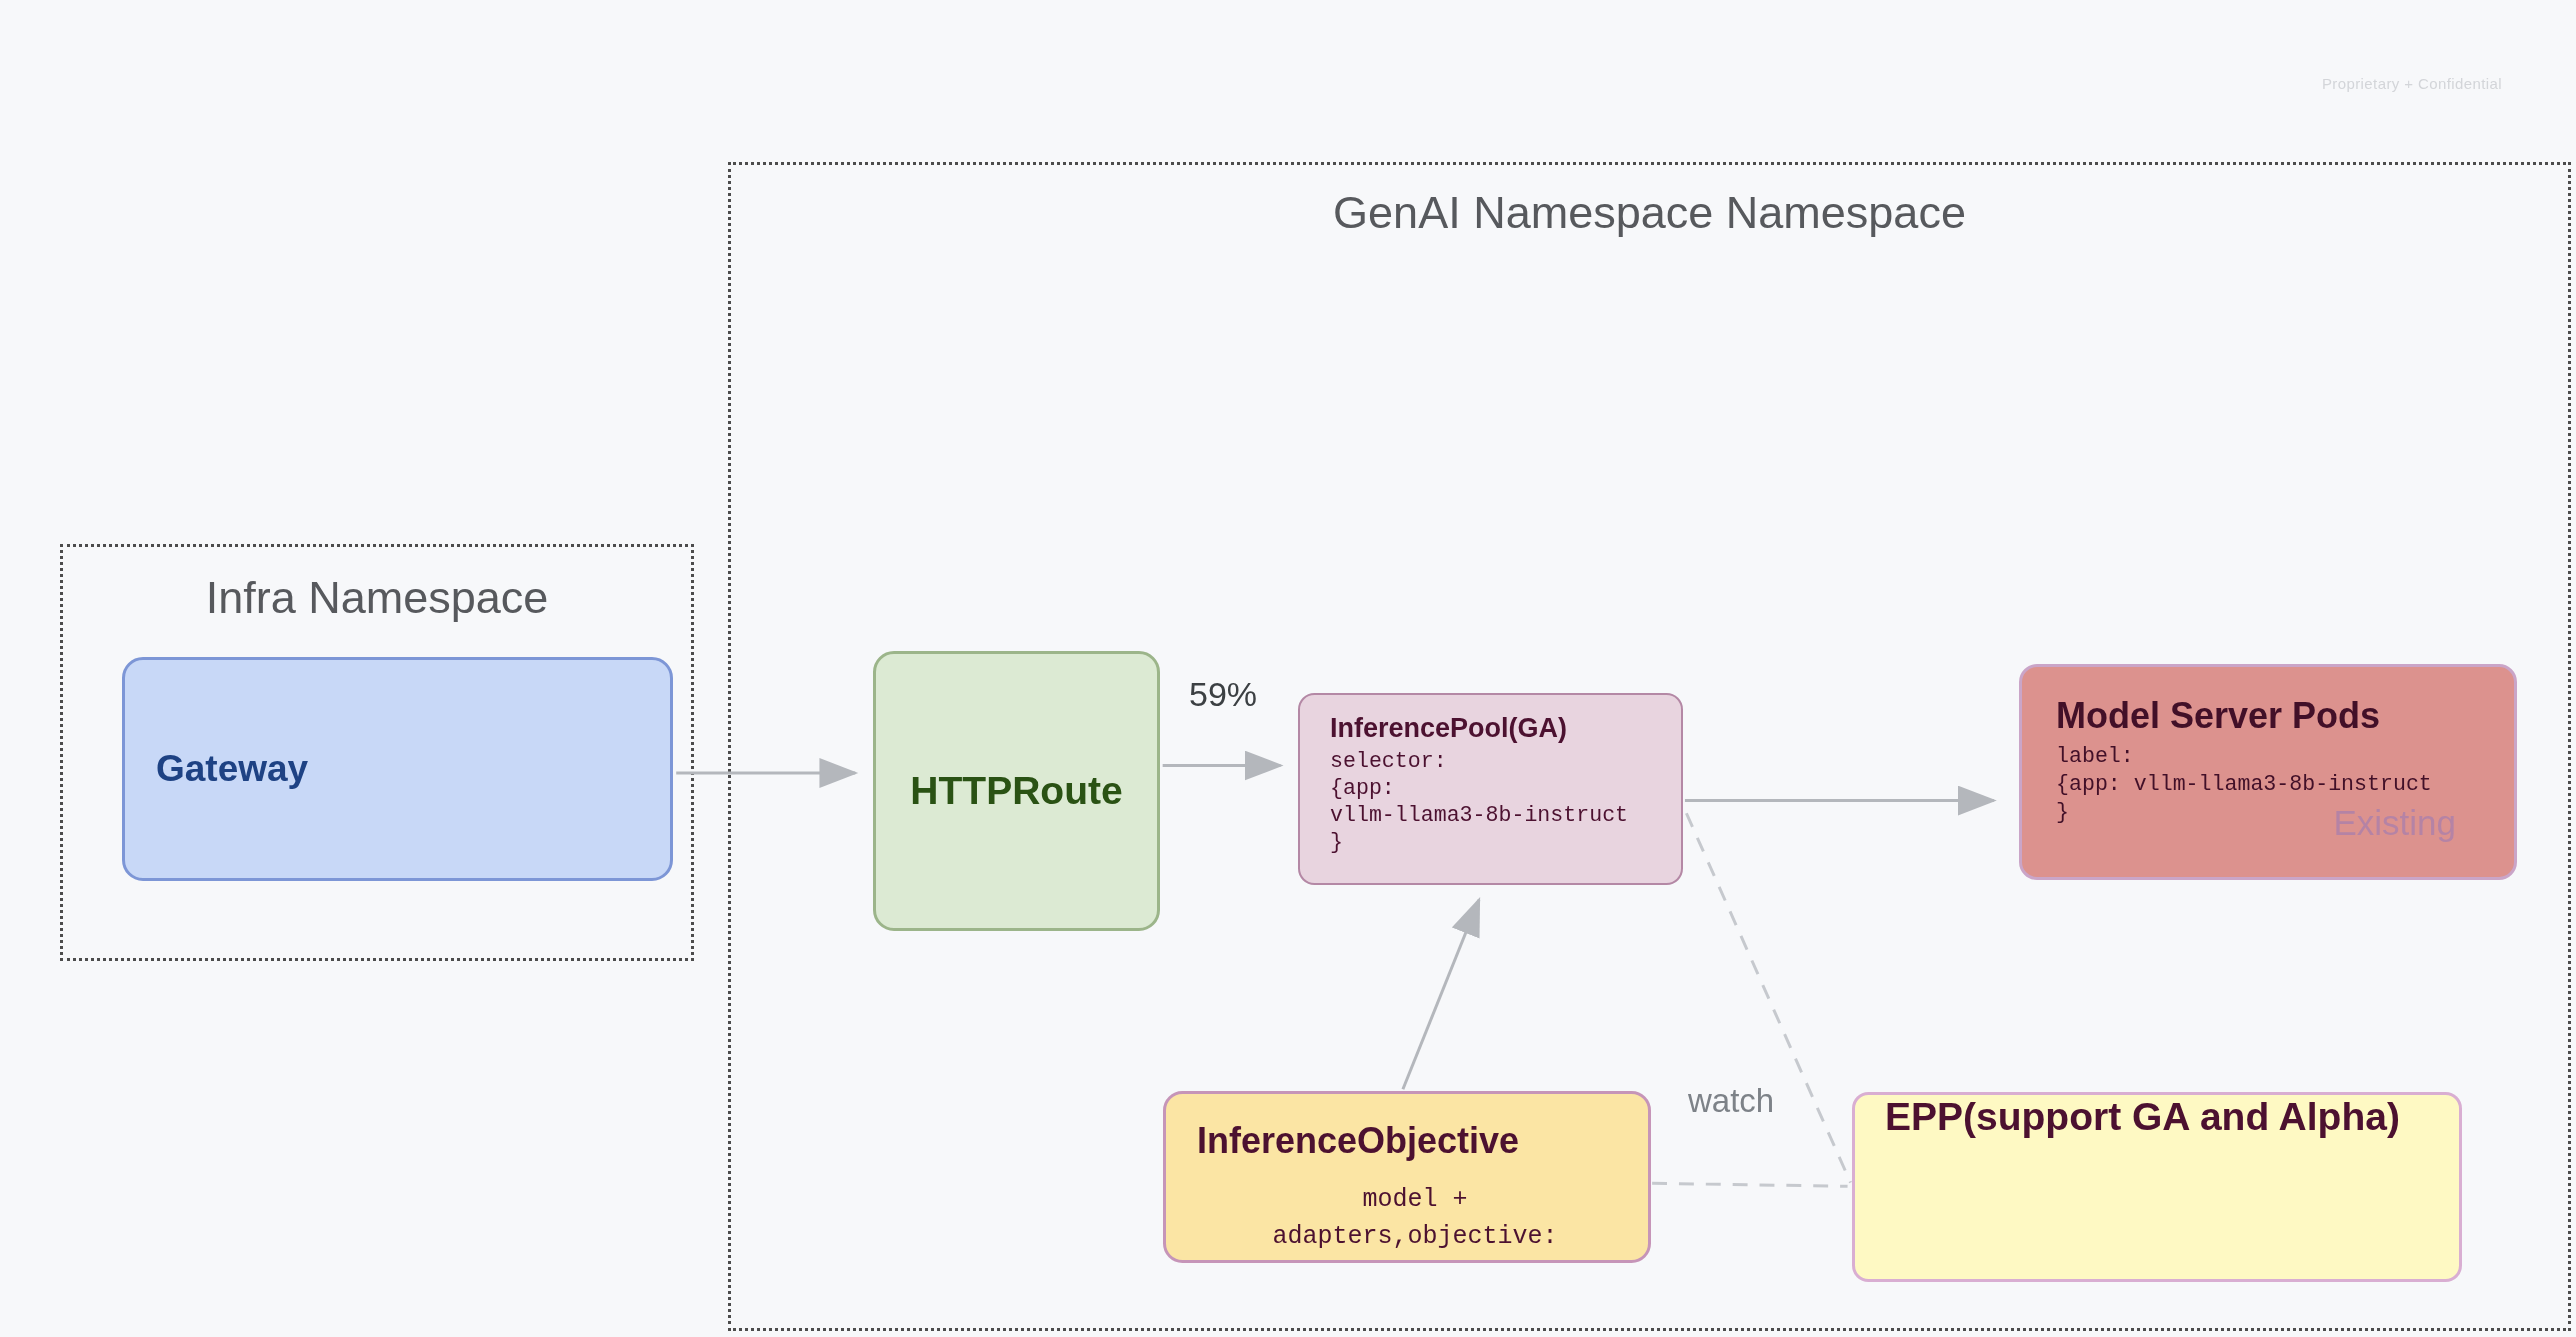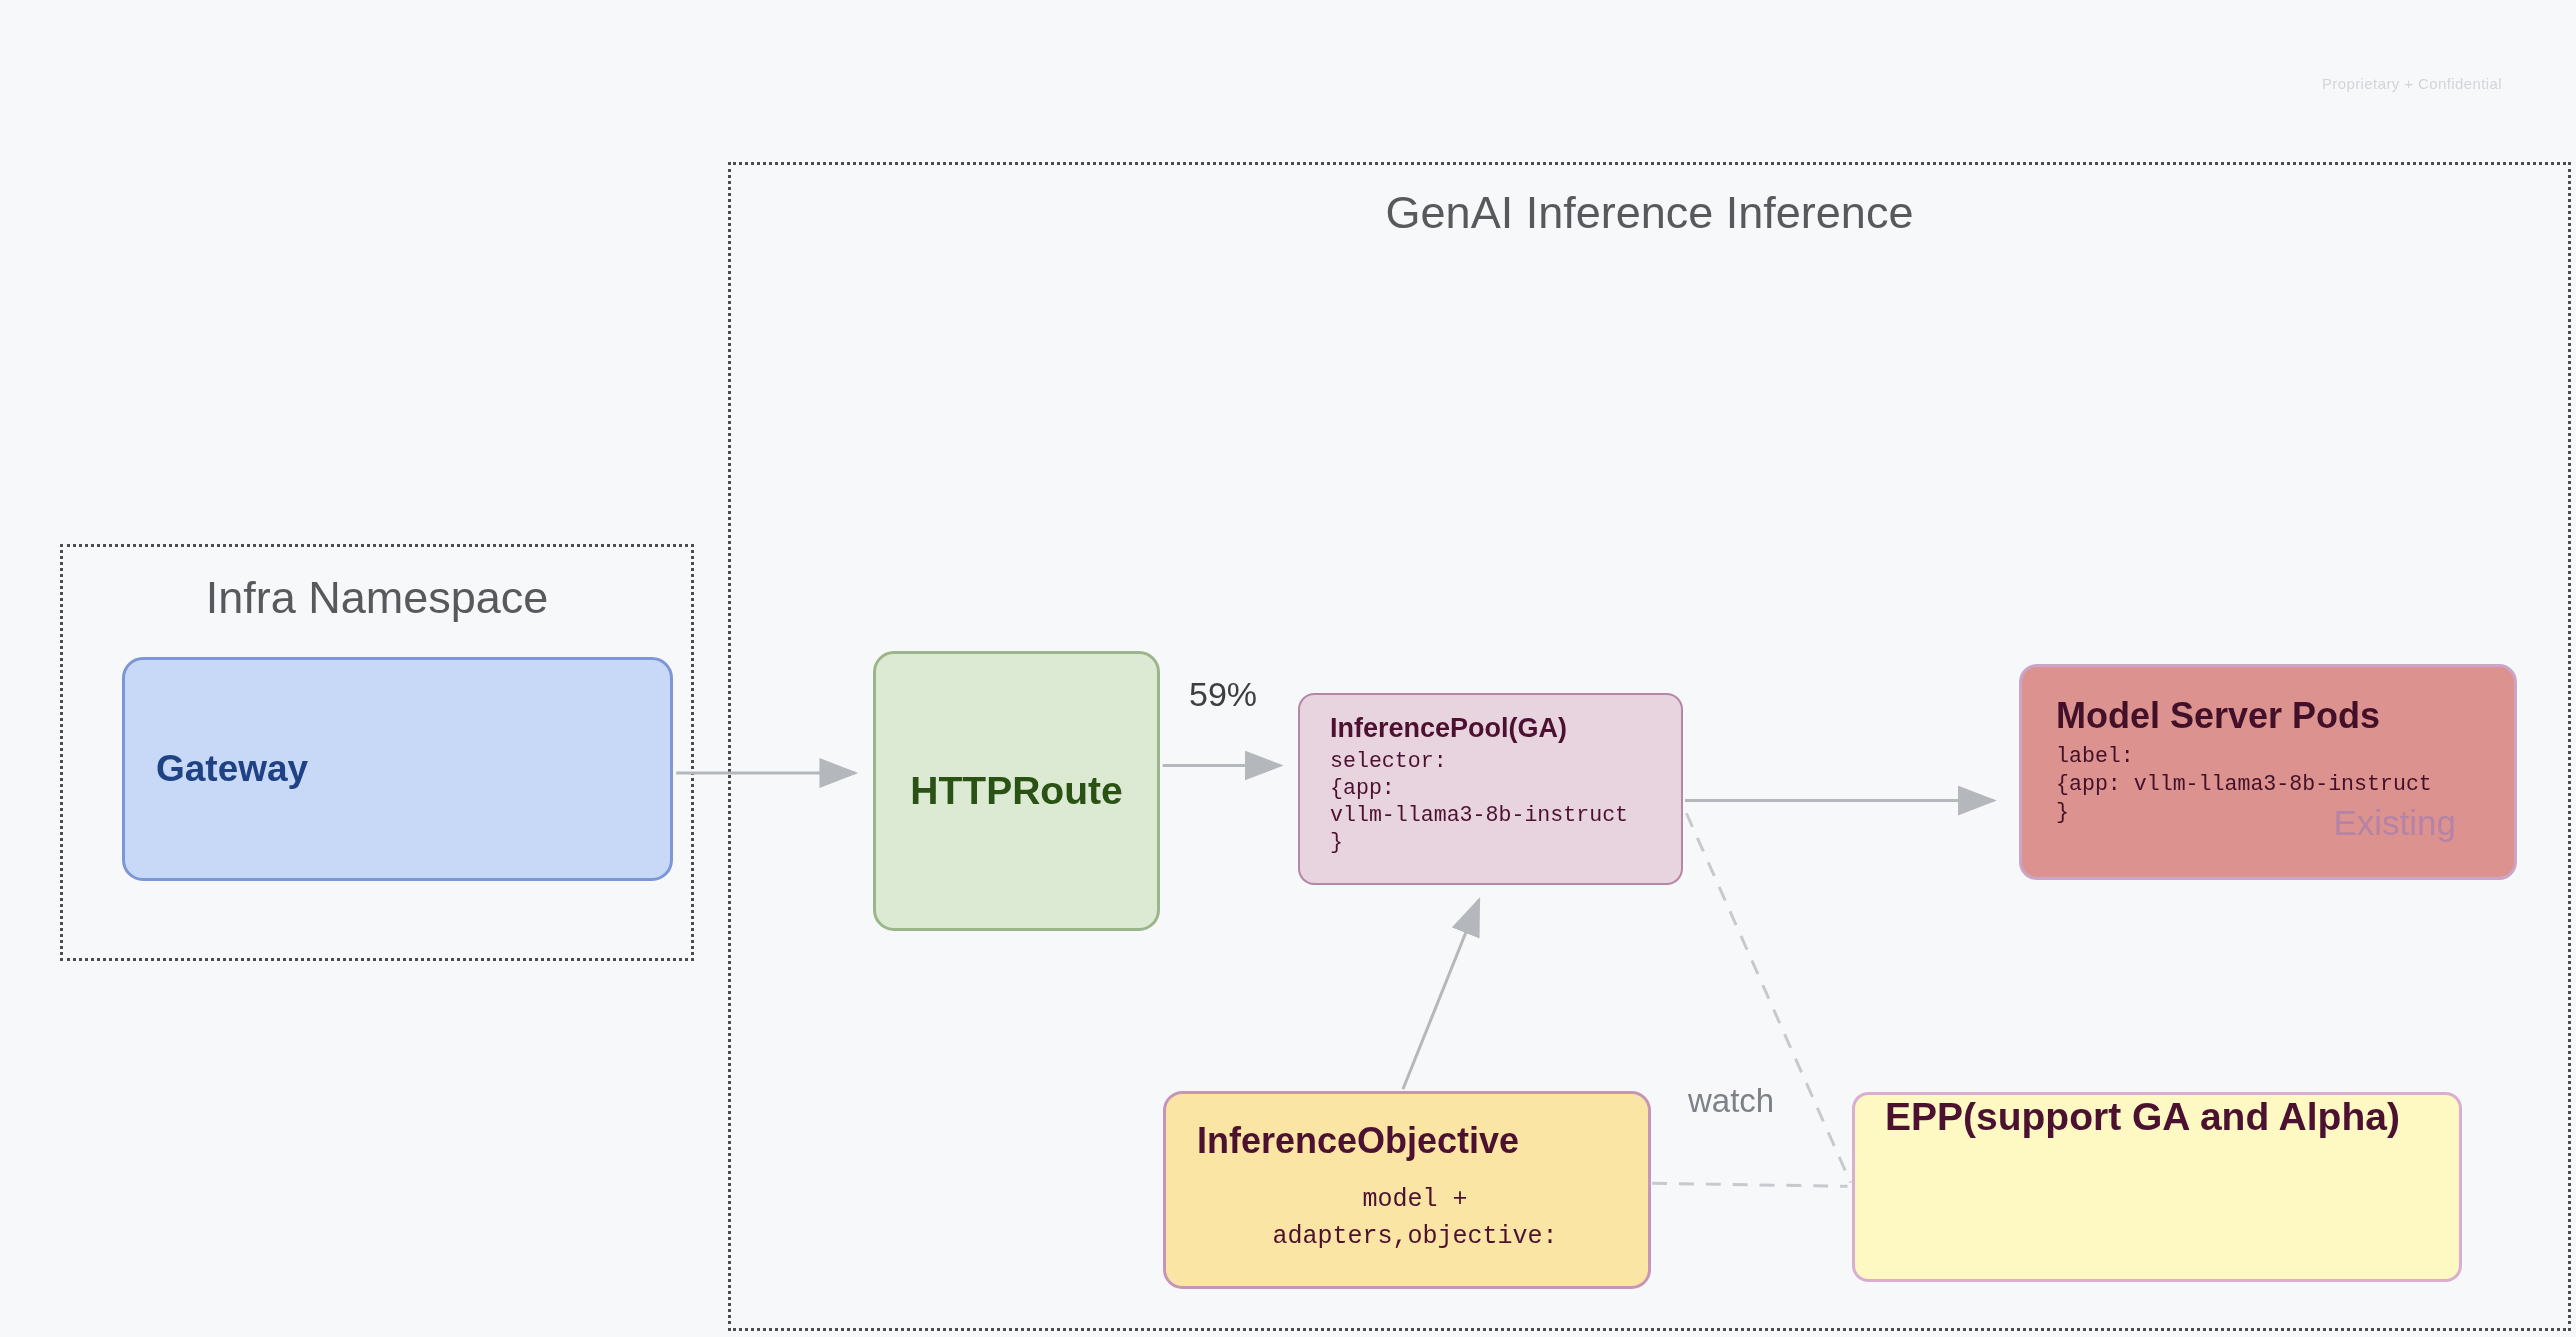--- a/index.html
+++ b/index.html
@@ -100,21 +100,21 @@
   }
   #model-server-pods .status-badge {
     position: absolute;
     right: 58px; top: 136px;
     font-size: 35px;
     color: #a87fad;
     opacity: 0.75;
   }
 
   #inference-objective {
-    left: 1163px; top: 1091px; width: 488px; height: 198px;
+    left: 1163px; top: 1091px; width: 488px; height: 172px;
     background: #fbe5a4;
     border: 3px solid #c695b8;
     border-radius: 19.4px;
     padding: 25px 15px 0 31px;
   }
   #inference-objective .node-title {
     font-size: 36px; font-weight: bold; color: #4c1130; line-height: 43px;
   }
   #inference-objective .node-code {
     font-family: "Liberation Mono", monospace;
@@ -149,21 +149,21 @@
   }
 </style>
 </head>
 <body>
 
 <div id="canvas">
 
   <div class="watermark">Proprietary + Confidential</div>
 
   <div id="genai-ns" class="ns-box">
-    <div class="ns-title">GenAI Inference Inference</div>
+    <div class="ns-title">GenAI Namespace Namespace</div>
   </div>
 
   <div id="infra-ns" class="ns-box">
     <div class="ns-title">Infra Namespace</div>
   </div>
 
   <div id="gateway" class="node">
     <span class="node-label">Gateway</span>
   </div>
 

